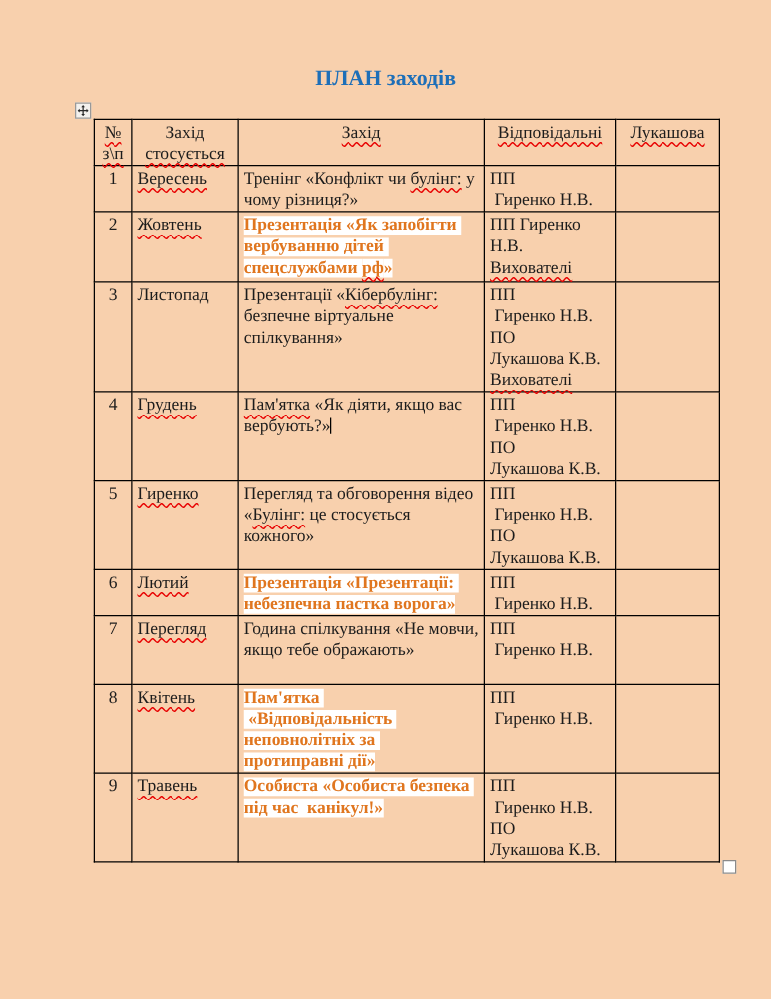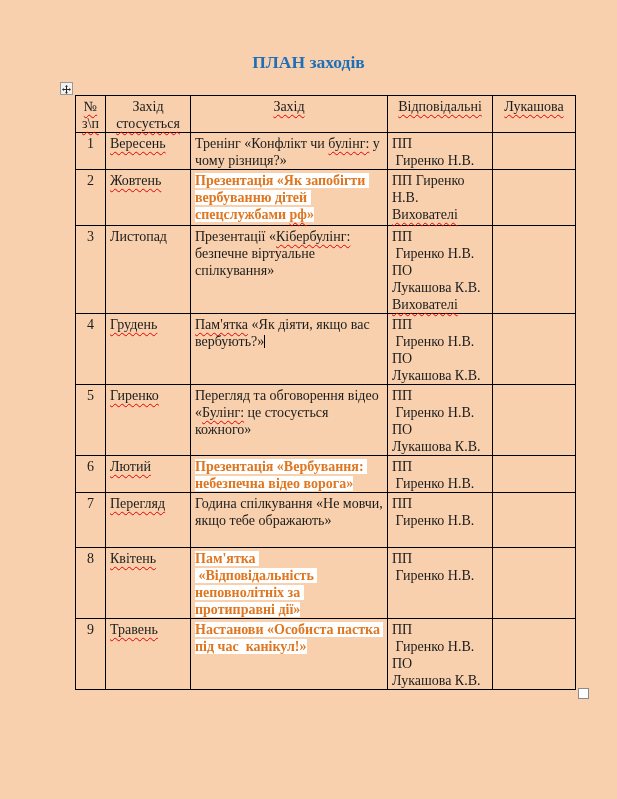--- a/index.html
+++ b/index.html
@@ -192,21 +192,21 @@
             <td class="note"></td>
           </tr>
           <tr style="height: 36px;">
             <td class="num">
               <div class="para"><span class="">6</span></div>
             </td>
             <td class="month">
               <div class="para"><span class="sq">Лютий</span></div>
             </td>
             <td class="zahid">
-              <div class="para"><span class="hl">Презентація «Вербування: небезпечна відео ворога»</span></div>
+              <div class="para"><span class="hl">Презентація «Презентації: небезпечна пастка ворога»</span></div>
             </td>
             <td class="resp">
               <div class="para"><span class="">ПП</span></div>
               <div class="para"><span class=""> Гиренко Н.В.</span></div>
             </td>
             <td class="note"></td>
           </tr>
           <tr style="height: 55px;">
             <td class="num">
               <div class="para"><span class="">7</span></div>
@@ -241,21 +241,21 @@
             <td class="note"></td>
           </tr>
           <tr style="height: 64px;">
             <td class="num">
               <div class="para"><span class="">9</span></div>
             </td>
             <td class="month">
               <div class="para"><span class="sq">Травень</span></div>
             </td>
             <td class="zahid">
-              <div class="para"><span class="hl">Настанови «Особиста пастка під час  канікул!»</span></div>
+              <div class="para"><span class="hl">Особиста «Особиста безпека під час  канікул!»</span></div>
             </td>
             <td class="resp">
               <div class="para"><span class="">ПП</span></div>
               <div class="para"><span class=""> Гиренко Н.В.</span></div>
               <div class="para"><span class="">ПО</span></div>
               <div class="para"><span class="">Лукашова К.В.</span></div>
             </td>
             <td class="note"></td>
           </tr>
         </tbody>

